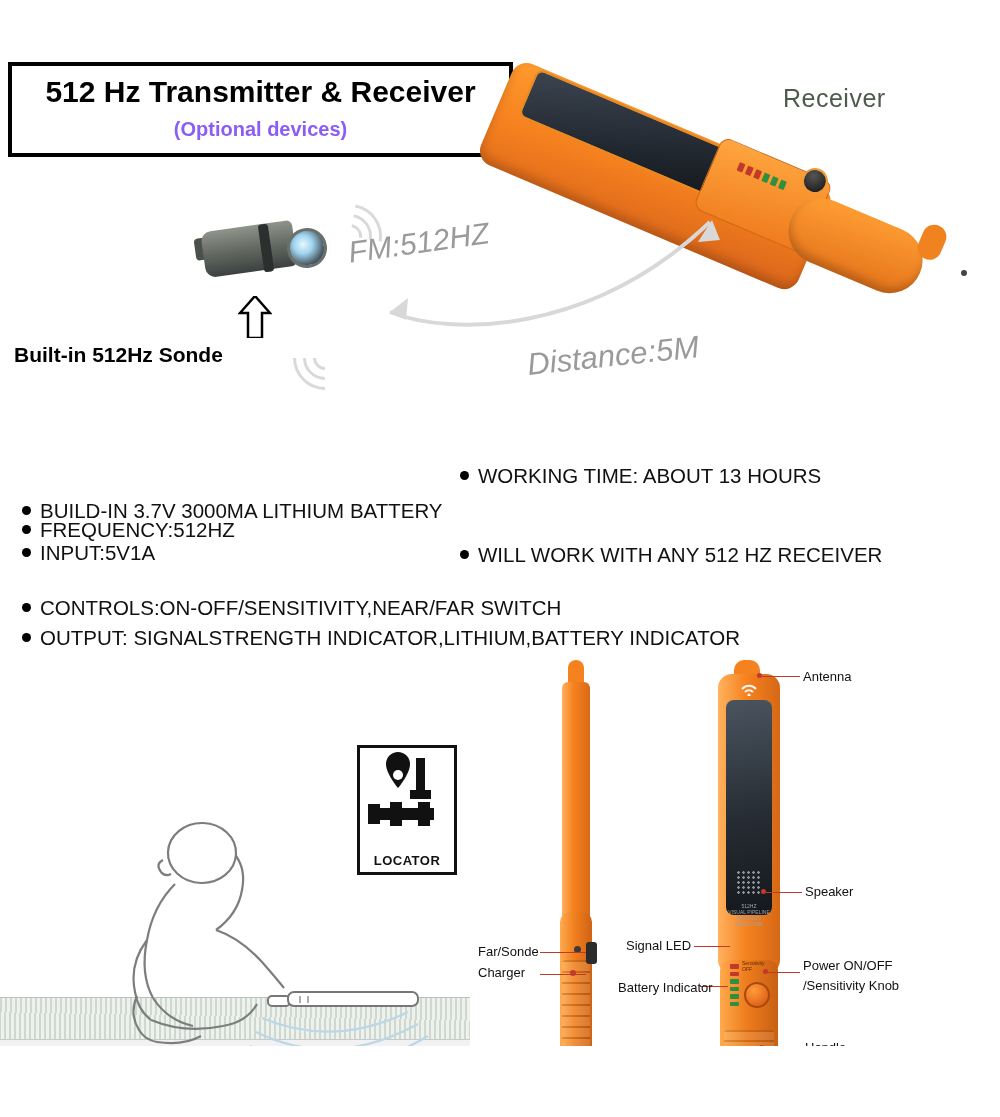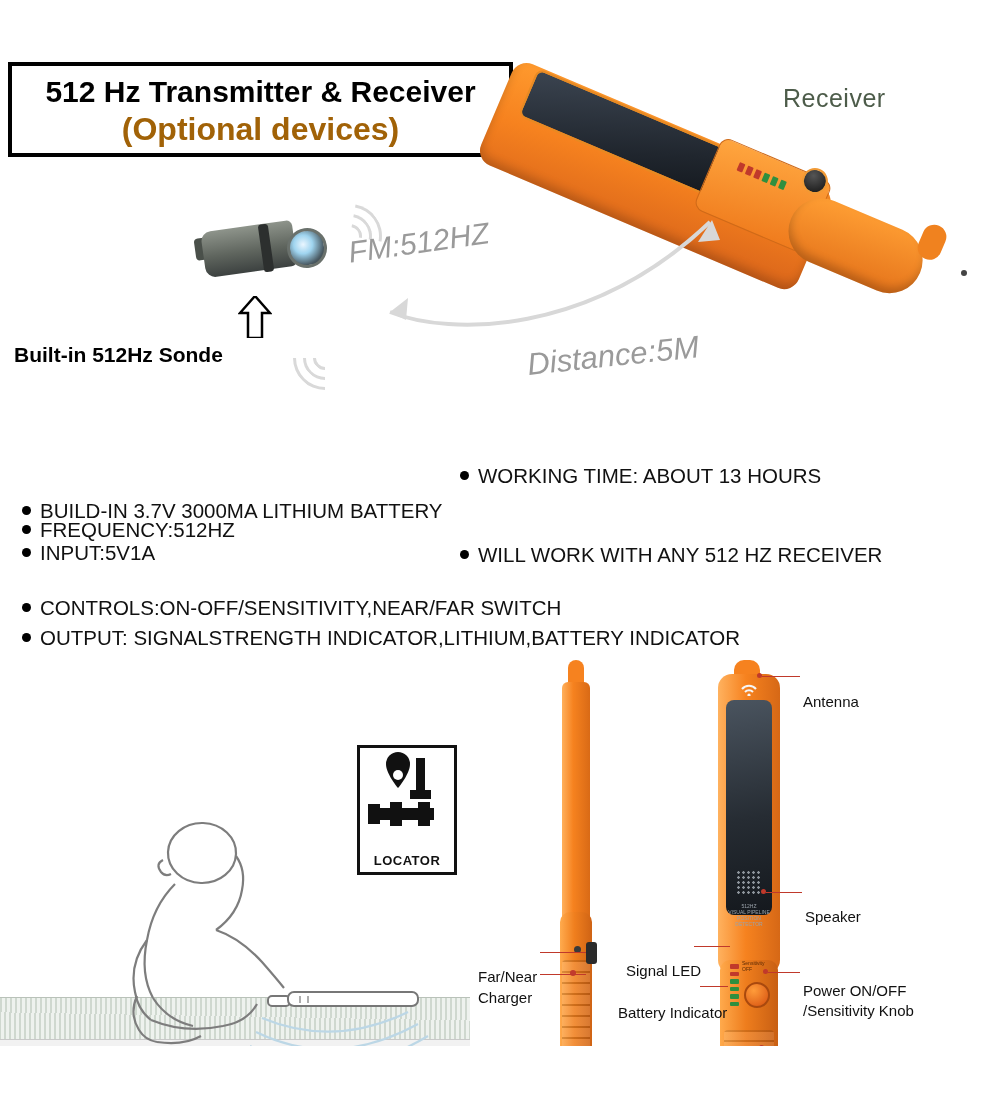--- a/index.html
+++ b/index.html
@@ -27,23 +27,23 @@
     padding-top: 6px;
   }
   .title-line1 {
     font-size: 30px;
     font-weight: bold;
     color: #000;
     line-height: 40px;
     white-space: nowrap;
   }
   .title-line2 {
-    font-size: 32px;
+    font-size: 20px;
     font-weight: bold;
-    color: #a16207;
+    color: #8b5cf6;
     line-height: 34px;
   }
 
   
   .receiver-label {
     position: absolute;
     left: 783px; top: 84px;
     font-size: 25px;
     color: #4d5c4a;
     font-weight: 500;
@@ -379,24 +379,23 @@
     border:2px solid #a9490e;
   }
   .probe-b .btm {
     position:absolute; left:28px; top:452px; width:14px; height:20px;
     background:#f6821f; border-radius:0 0 6px 6px;
   }
 
   
   .callout {
     position: absolute;
-    font-size: 15px;
+    font-size: 13px;
     color: #111;
     white-space: nowrap;
-    margin-top: 24px;
   }
   .lead {
     position: absolute;
     height: 1px;
     background: #c0392b;
   }
   .lead-dot {
     position:absolute; width:5px; height:5px; border-radius:50%;
     background:#c0392b;
   }
@@ -616,18 +615,18 @@
   <div class="lead" style="left:768px; top:972px; width:32px;"></div>
   <div class="lead-dot" style="left:763px; top:969px;"></div>
   <div class="callout" style="left:803px; top:958px;">Power ON/OFF</div>
   <div class="callout" style="left:803px; top:978px;">/Sensitivity Knob</div>
 
   <div class="lead" style="left:764px; top:1048px; width:38px;"></div>
   <div class="lead-dot" style="left:759px; top:1045px;"></div>
   <div class="callout" style="left:805px; top:1040px;">Handle</div>
 
   <div class="lead" style="left:540px; top:952px; width:46px;"></div>
-  <div class="callout" style="left:478px; top:944px;">Far/Near</div>
+  <div class="callout" style="left:478px; top:944px;">Far/Sonde</div>
 
   <div class="lead" style="left:540px; top:974px; width:46px;"></div>
   <div class="callout" style="left:478px; top:965px;">Charger</div>
 
 </div>
 
 </body></html>

